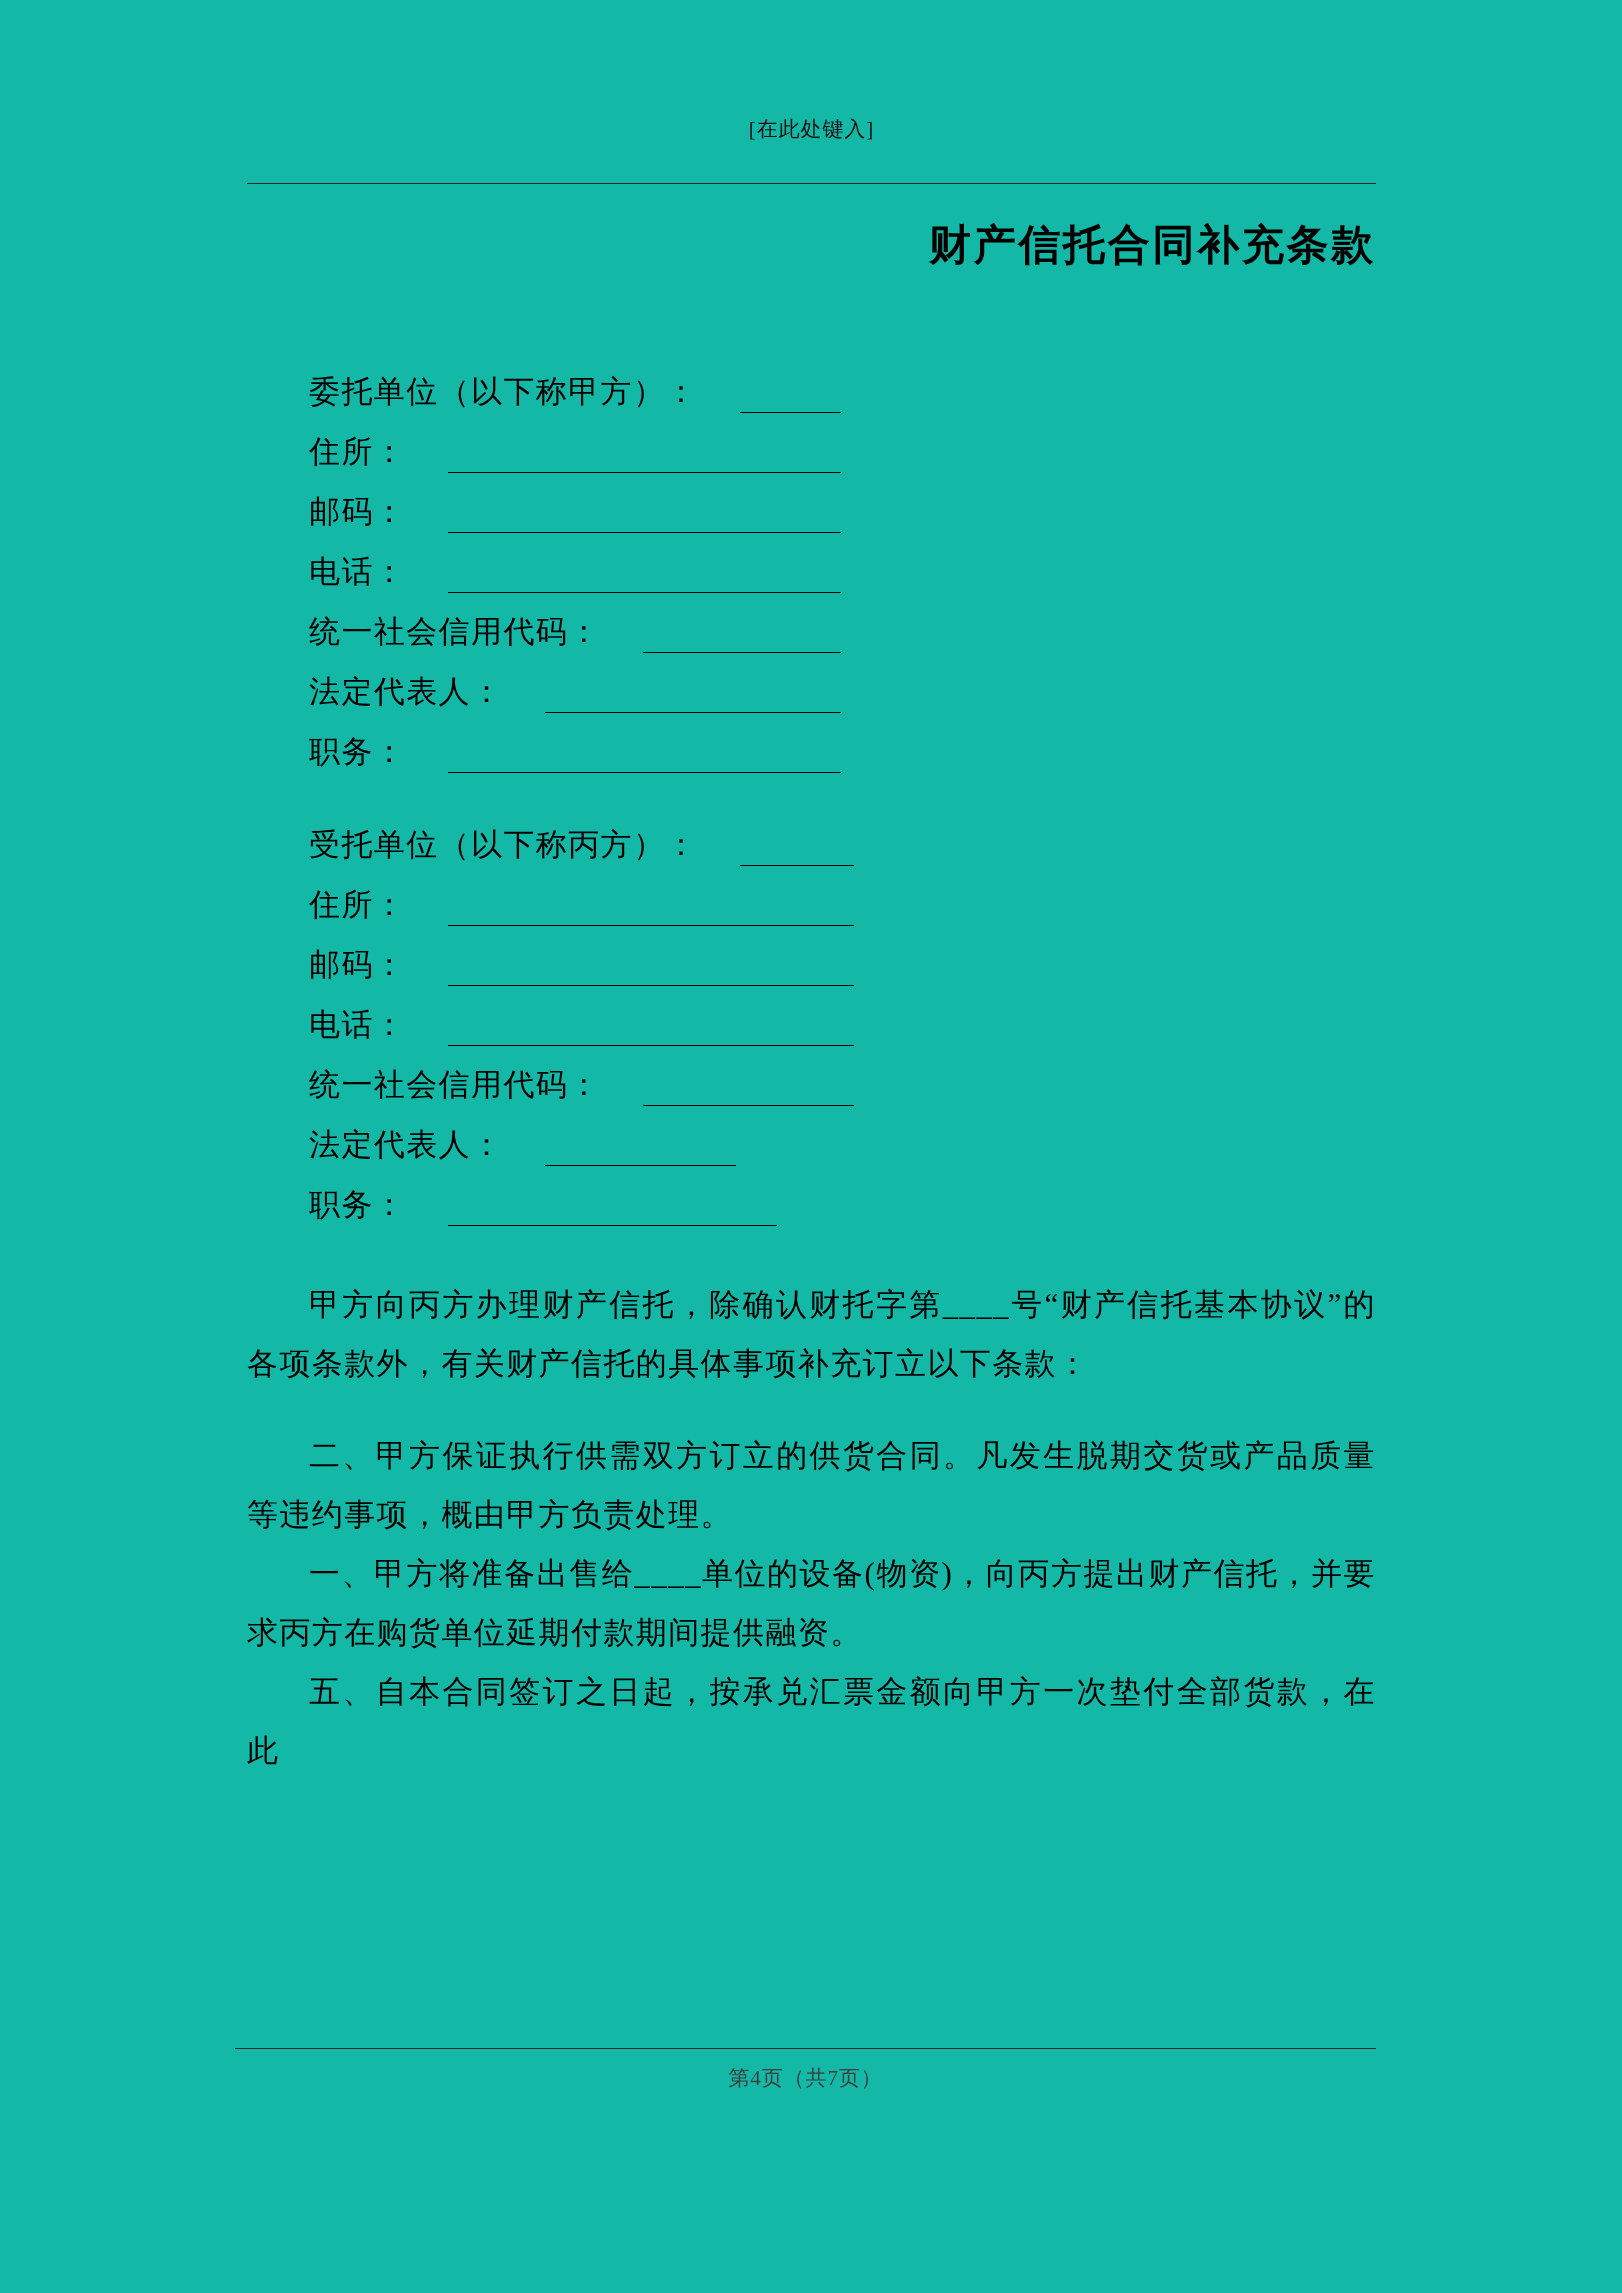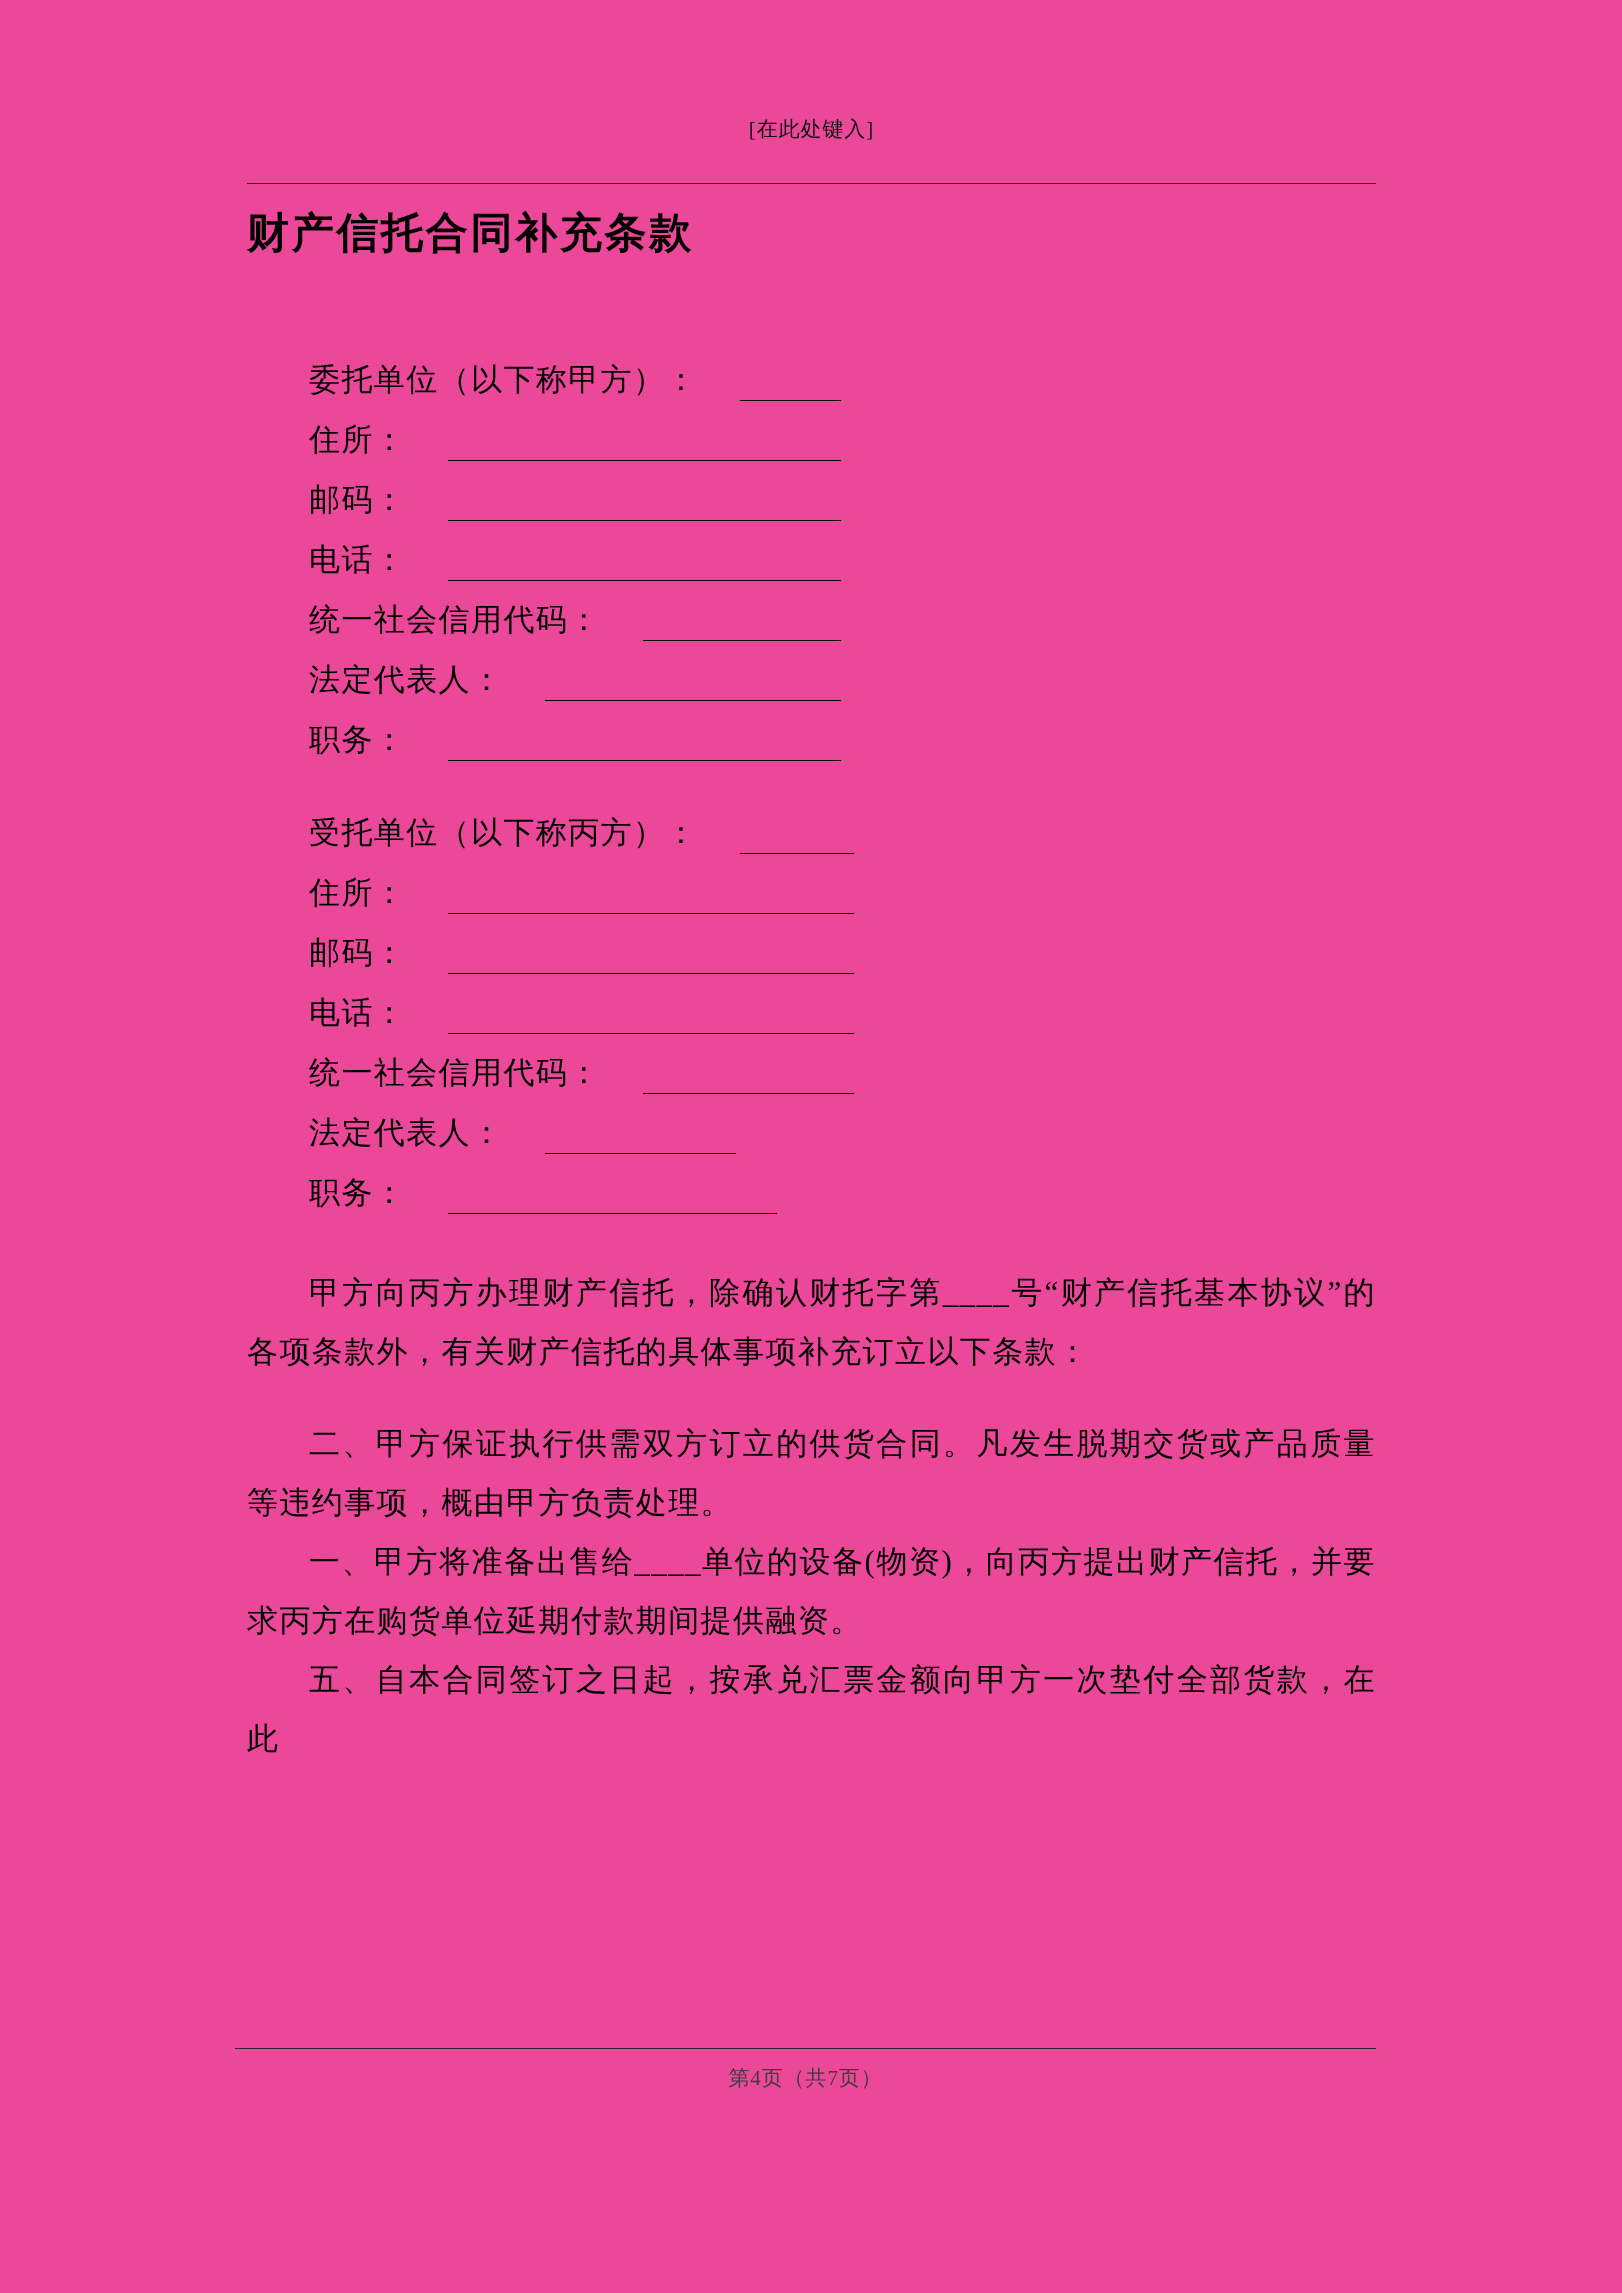--- a/index.html
+++ b/index.html
@@ -3,21 +3,21 @@
 <meta charset="utf-8">
 <style>
   * { margin: 0; padding: 0; box-sizing: border-box; }
   html, body { background: #ffffff; }
   body { font-family: "Liberation Serif", "DejaVu Serif", serif; color: #000; }
 
   .page {
     position: relative;
     width: 1623px;
     height: 2294px;
-    background: #ec4899;
+    background: #14b8a6;
     overflow: hidden;
   }
 
   
   .doc-header { padding-top: 115px; text-align: center; }
   .header-text {
     display: inline-block;
     font-size: 21px;
     letter-spacing: 0.9px;
     color: #111;
@@ -25,22 +25,22 @@
   .rule {
     border: none;
     border-top: 1.8px solid #262626;
     margin: 40px 247px 0 247px;
   }
 
   
   .content { padding: 0 247px; }
 
   .doc-title {
-    margin-top: 21px;
-    text-align: left;
+    margin-top: 33px;
+    text-align: right;
     font-size: 42px;
     font-weight: 700;
     letter-spacing: 2.7px;
   }
 
   .party-block {
     padding-left: 62px;   
     font-size: 31px;
   }
   .party-block.first { margin-top: 80px; }

